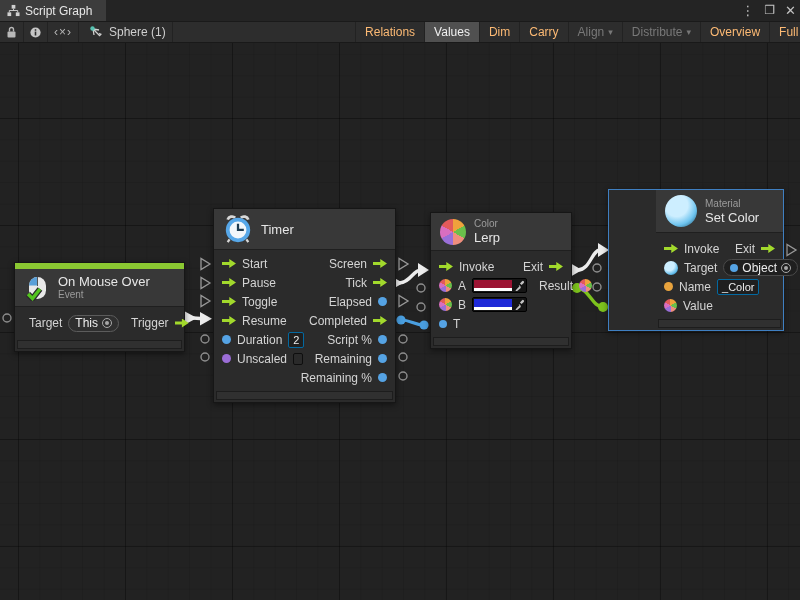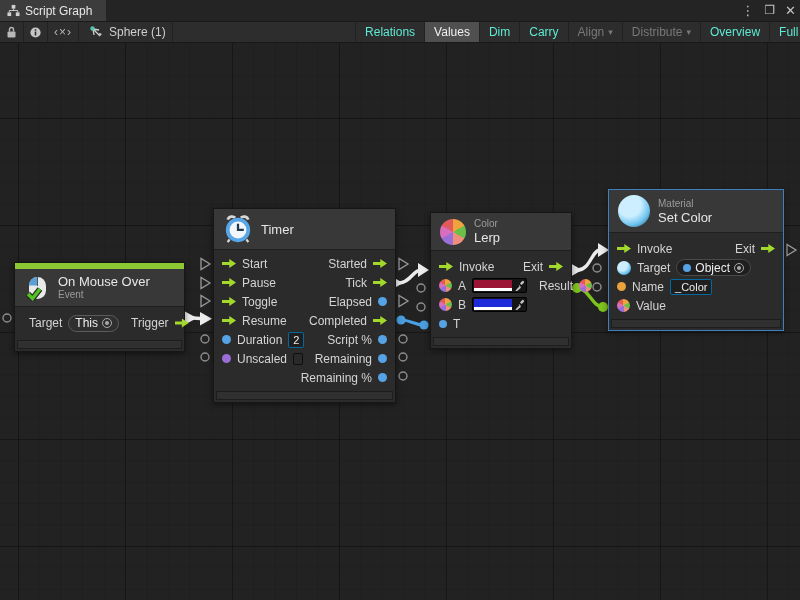--- a/index.html
+++ b/index.html
@@ -23,40 +23,40 @@
           padding:0 6px; }
   .tbtn.icon-only { width:24px; }
   .tb-code { width:68px; color:#b5b5b5; letter-spacing:1px; }
   .tb-sphere { width:115px; gap:6px; justify-content:flex-start; padding-left:10px; }
   .tb-zoomwrap { display:flex; align-items:center; gap:8px; padding:0 10px; border-right:1px solid #222;margin-top:44px; }
   .zoom-track { position:relative; width:92px; height:2px; background:#6e6e6e; border-radius:1px; }
   .zoom-handle { position:absolute; top:-5px; left:78%; width:12px; height:12px; border-radius:50%;
                  background:#9e9e9e; }
   .tb-spacer { flex:1; }
   .viewbtn { display:flex; align-items:center; gap:4px; padding:0 9px; border-left:1px solid #222;
-             color:#5eead4; }
+             color:#fdba74; }
   .viewbtn.active { background:#505050; color:#f0f0f0; }
   .viewbtn.disabled { color:#787878; }
   .caret { font-size:9px; }
 
   
   .canvas { position:relative; flex:1; background-color:#222222;
     background-image:
       linear-gradient(rgba(0,0,0,0.28) 1px, transparent 1px),
       linear-gradient(90deg, rgba(0,0,0,0.28) 1px, transparent 1px),
       linear-gradient(rgba(0,0,0,0.09) 1px, transparent 1px),
       linear-gradient(90deg, rgba(0,0,0,0.09) 1px, transparent 1px);
     background-size:107px 107px, 107px 107px, 21.4px 21.4px, 21.4px 21.4px;
     background-position:18px 75px, 18px 75px, 18px 75px, 18px 75px; }
   .wires { position:absolute; left:0; top:0; width:800px; height:557px; pointer-events:none; }
 
   
   .node { position:absolute; background:#2b2b2b; border:1px solid #161616;
           box-shadow:0 2px 6px rgba(0,0,0,0.45); color:#d4d4d4; }
-  .node.selected { border:1px solid var(--selection_blue); }
+  .node.selected { border:1px solid var(--selection_blue);padding-left:47px; }
   .accent { height:6px; background:var(--event_green); }
   .nhead { background:#383838; border-bottom:1px solid #1f1f1f; display:flex; align-items:center;
            gap:8px; padding:5px 9px; }
   .ncat { font-size:10px; color:#9c9c9c; line-height:12px; }
   .ntitle { font-size:13px; color:#e6e6e6; line-height:15px; }
   .nbody { padding-top:4px; }
   .row { display:flex; align-items:center; height:19px; padding:0 8px; gap:6px; font-size:12px; color:#d4d4d4; }
   .sp { flex:1; }
   .footer { height:9px; background:#303030; border:1px solid #1d1d1d; margin:4px 2px 2px; }
 
@@ -268,21 +268,21 @@
           <circle cx="16" cy="17" r="11" fill="#f2f6fa" stroke="#57a7e8" stroke-width="4"></circle>
           <path d="M16 10.5 V17 h6.2" stroke="#1c3a50" stroke-width="2.4" fill="none"></path>
         </svg>
         <div class="ntitle">Timer</div>
       </div>
       <div class="nbody">
         <div class="row">
           <span class="arrow"></span>
           <span>Start</span>
           <span class="sp"></span>
-          <span>Started</span>
+          <span>Screen</span>
           <span class="arrow"></span>
         </div>
         <div class="row">
           <span class="arrow"></span>
           <span>Pause</span>
           <span class="sp"></span>
           <span>Tick</span>
           <span class="arrow"></span>
         </div>
         <div class="row">

